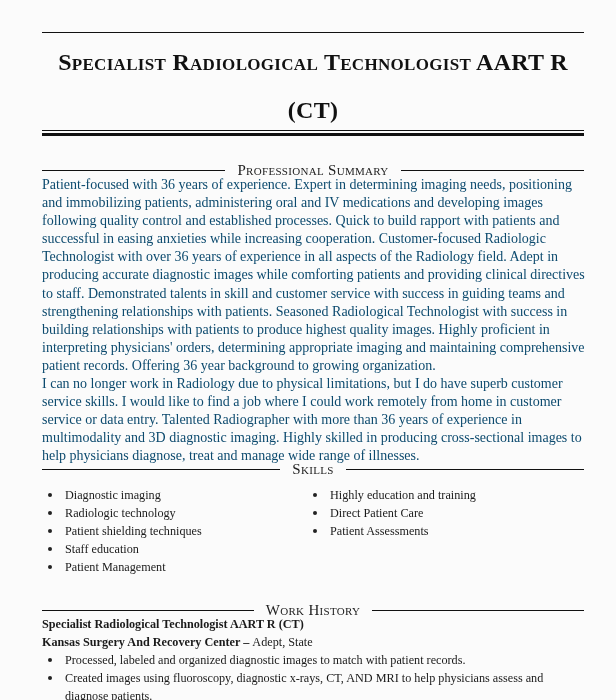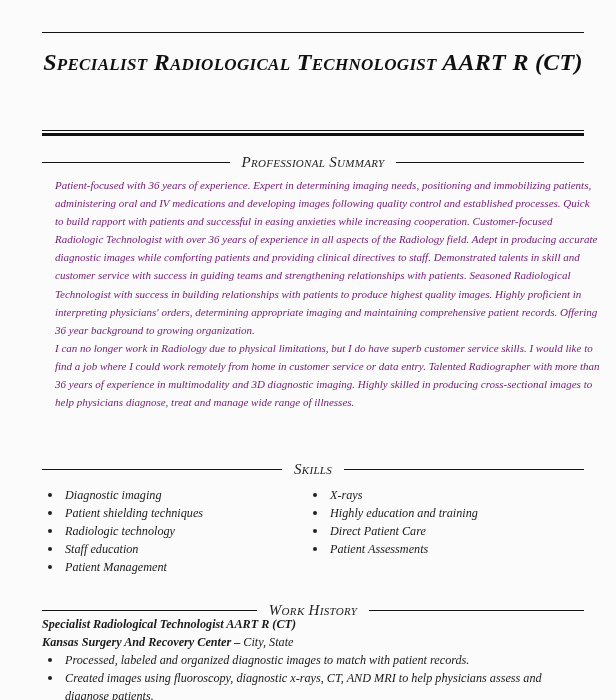--- a/index.html
+++ b/index.html
@@ -2,21 +2,21 @@
 <html><head>
 <meta charset="utf-8">
 <style>
   html, body { margin: 0; padding: 0; }
   body {
     width: 616px; height: 700px; overflow: hidden;
     background: #fbfbfb;
     font-family: "Liberation Serif", serif;
     color: #1a1a1a;
   }
-  .page { position: relative; width: 616px; height: 700px; font-style: italic; }
+  .page { position: relative; width: 616px; height: 700px; }
   .rule-top { position: absolute; left: 42px; width: 542px; top: 32px; height: 0; border-top: 1px solid #111; }
   .title {
     position: absolute; left: 42px; width: 542px; top: 38px;
     text-align: center; font-weight: bold; font-size: 24px;
     font-variant: small-caps; letter-spacing: 0.3px; color: #111;
     line-height: 48px;
   }
   .rule-double-thin { position: absolute; left: 42px; width: 542px; top: 130px; border-top: 1px solid #111; }
   .rule-double-thick { position: absolute; left: 42px; width: 542px; top: 133px; border-top: 3px solid #111; }
 
@@ -25,21 +25,21 @@
     display: flex; align-items: center;
   }
   .section-head .line { flex: 1; border-top: 1px solid #111; height: 0; }
   .section-head .label {
     padding: 0 12px; font-size: 15px; font-variant: small-caps;
     color: #222; letter-spacing: 0.3px; white-space: nowrap;
   }
 
   .summary {
     position: absolute; left: 42px; width: 545px; top: 176px;
-    font-size: 11px; line-height: 18.1px; color: #701a75; margin-left: 13px;
+    font-size: 14px; line-height: 18.1px; color: #0c4a6e;
   }
   .summary p { margin: 0; }
 
   .skills {
     position: absolute; left: 42px; width: 542px; top: 486px;
     display: flex; font-size: 12.2px; line-height: 18.1px;
   }
   .skills ul { margin: 0; padding: 0; list-style: none; width: 264px; }
   .skills li { position: relative; padding-left: 23px; }
   .skills li::before {
@@ -63,64 +63,63 @@
 </style>
 </head>
 <body>
 
 <div class="page">
   <div class="rule-top"></div>
   <div class="title">Specialist Radiological Technologist AART R (CT)</div>
   <div class="rule-double-thin"></div>
   <div class="rule-double-thick"></div>
 
-  <div class="section-head" style="top:152px;">
+  <div class="section-head" style="top:160px;">
     <span class="line"></span>
     <span class="label">Professional Summary</span>
     <span class="line"></span>
   </div>
 
   <div class="summary">
     <p>Patient-focused with 36 years of experience. Expert in determining imaging needs, positioning and immobilizing patients, administering oral and IV medications and developing images following quality control and established processes. Quick to build rapport with patients and successful in easing anxieties while increasing cooperation. Customer-focused Radiologic Technologist with over 36 years of experience in all aspects of the Radiology field. Adept in producing accurate diagnostic images while comforting patients and providing clinical directives to staff. Demonstrated talents in skill and customer service with success in guiding teams and strengthening relationships with patients. Seasoned Radiological Technologist with success in building relationships with patients to produce highest quality images. Highly proficient in interpreting physicians' orders, determining appropriate imaging and maintaining comprehensive patient records. Offering 36 year background to growing organization.</p>
     <p>I can no longer work in Radiology due to physical limitations, but I do have superb customer service skills. I would like to find a job where I could work remotely from home in customer service or data entry. Talented Radiographer with more than 36 years of experience in multimodality and 3D diagnostic imaging. Highly skilled in producing cross-sectional images to help physicians diagnose, treat and manage wide range of illnesses.</p>
   </div>
 
   <div class="section-head" style="top:459px;">
     <span class="line"></span>
     <span class="label">Skills</span>
     <span class="line"></span>
   </div>
 
   <div class="skills">
     <ul class="left">
       <li>Diagnostic imaging</li>
+      <li>Radiologic technology</li>
       <li>Patient shielding techniques</li>
-      <li>Radiologic technology</li>
       <li>Staff education</li>
       <li>Patient Management</li>
     </ul>
     <ul class="right">
-      <li>X-rays</li>
       <li>Highly education and training</li>
       <li>Direct Patient Care</li>
       <li>Patient Assessments</li>
     </ul>
   </div>
 
   <div class="section-head" style="top:600px;">
     <span class="line"></span>
     <span class="label">Work History</span>
     <span class="line"></span>
   </div>
 
   <div class="work">
     <div>
       <div class="job-title">Specialist Radiological Technologist AART R (CT)</div>
       <div class="company-line">
-        <span class="company">Kansas Surgery And Recovery Center</span><span class="company"> – </span><span>City, State</span>
+        <span class="company">Kansas Surgery And Recovery Center</span><span class="company"> – </span><span>Adept, State</span>
       </div>
       <ul>
         <li>Processed, labeled and organized diagnostic images to match with patient records.</li>
         <li>Created images using fluoroscopy, diagnostic x-rays, CT, AND MRI to help physicians assess and diagnose patients.</li>
       </ul>
     </div>
   </div>
 </div>
 
 </body></html>

